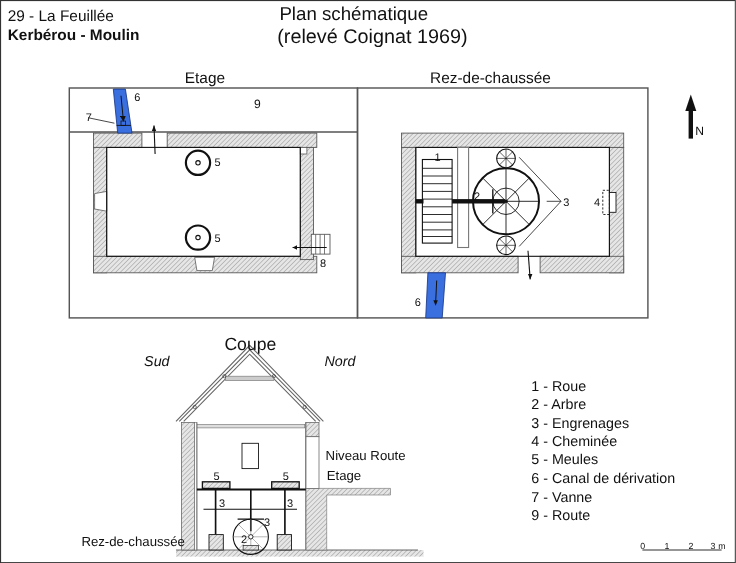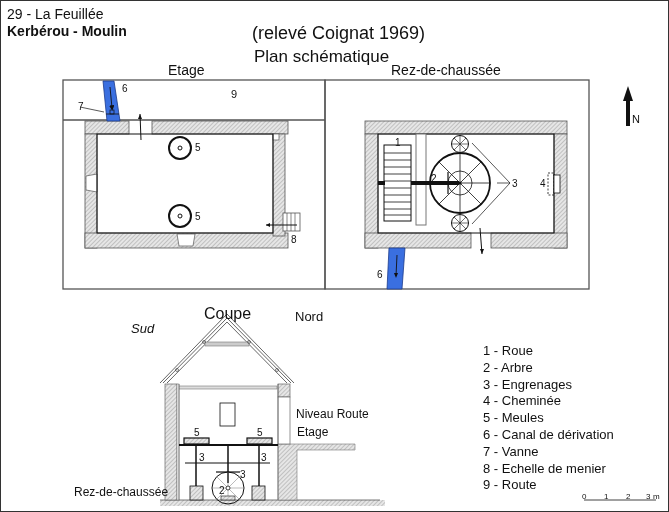--- a/index.html
+++ b/index.html
@@ -9,21 +9,21 @@
   svg{position:absolute;left:0;top:0;}
   svg text{font-family:"Liberation Sans","DejaVu Sans",sans-serif;fill:#111;}
 </style>
 </head>
 <body>
 
 <div class="frame"></div>
 
 <div class="t" style="left:7px;top:7px;font-size:14px;">29 - La Feuillée</div>
 <div class="t" style="left:7px;top:24px;font-size:14px;font-weight:bold;">Kerbérou - Moulin</div>
-<div class="t" style="left:254px;top:4px;font-size:17px;margin-top:44px;">Plan schématique</div>
+<div class="t" style="left:254px;top:4px;font-size:17px;">Plan schématique</div>
 <div class="t" style="left:252px;top:24px;font-size:18px;">(relevé Coignat 1969)</div>
 
 <div class="t" style="left:168px;top:63px;font-size:14px;">Etage</div>
 <div class="t" style="left:391px;top:63px;font-size:14px;">Rez-de-chaussée</div>
 
 <svg width="669" height="512" viewBox="0 0 669 512">
   <defs>
     <pattern id="hatch" width="3" height="3" patternUnits="userSpaceOnUse" patternTransform="rotate(45)">
       <rect width="3" height="3" fill="#e6e6e6"></rect>
       <line x1="0" y1="0" x2="0" y2="3" stroke="#9a9a9a" stroke-width="1"></line>
@@ -221,28 +221,27 @@
     <text x="582" y="499" font-size="8">0</text>
     <text x="604" y="499" font-size="8">1</text>
     <text x="626" y="499" font-size="8">2</text>
     <text x="646" y="499" font-size="8">3</text>
     <text x="653" y="499" font-size="8">m</text>
   </g>
 </svg>
 
 <div class="t" style="left:204px;top:306px;font-size:16px;">Coupe</div>
 <div class="t" style="left:131px;top:322px;font-size:13px;font-style:italic;">Sud</div>
-<div class="t" style="left:295px;top:310px;font-size:13px;">Nord</div>
+<div class="t" style="left:295px;top:322px;font-size:13px;font-style:italic;">Nord</div>
 <div class="t" style="left:296px;top:408px;font-size:12px;">Niveau Route</div>
 <div class="t" style="left:297px;top:426px;font-size:12px;">Etage</div>
 <div class="t" style="left:74px;top:486px;font-size:12px;">Rez-de-chaussée</div>
 
 <div style="position:absolute;left:483px;top:343px;font-size:13px;line-height:16.8px;">
   <div>1 - Roue</div>
   <div>2 - Arbre</div>
   <div>3 - Engrenages</div>
   <div>4 - Cheminée</div>
   <div>5 - Meules</div>
   <div>6 - Canal de dérivation</div>
   <div>7 - Vanne</div>
-  <div>8 - Echelle de menier</div>
   <div>9 - Route</div>
 </div>
 
 </body></html>

